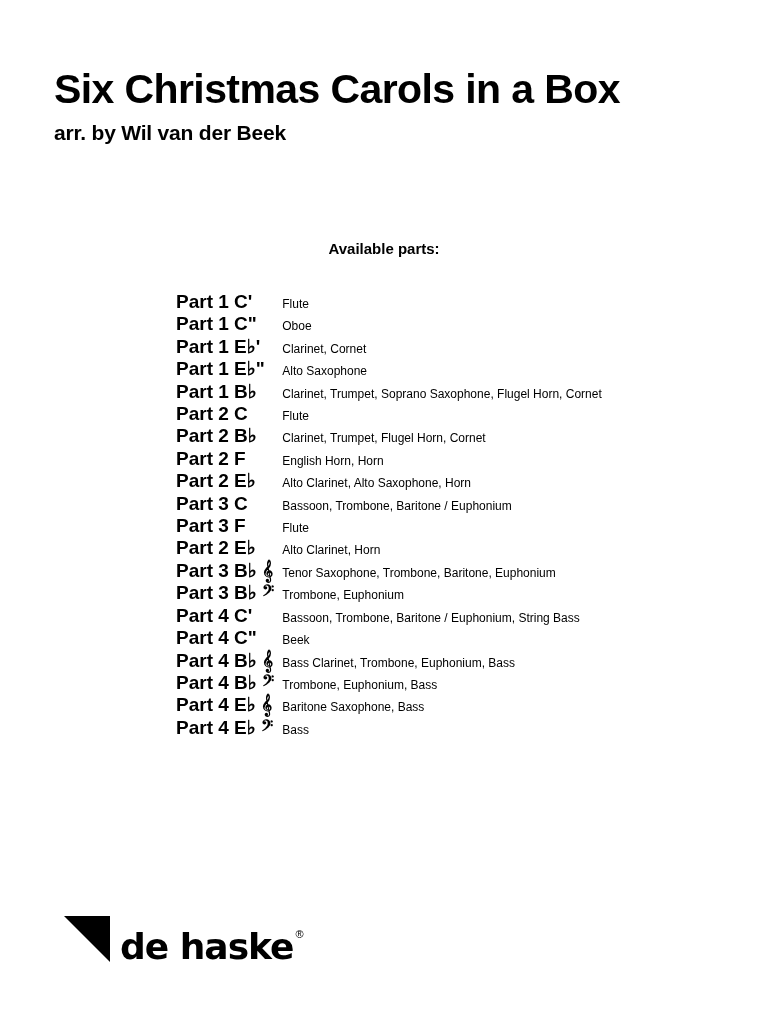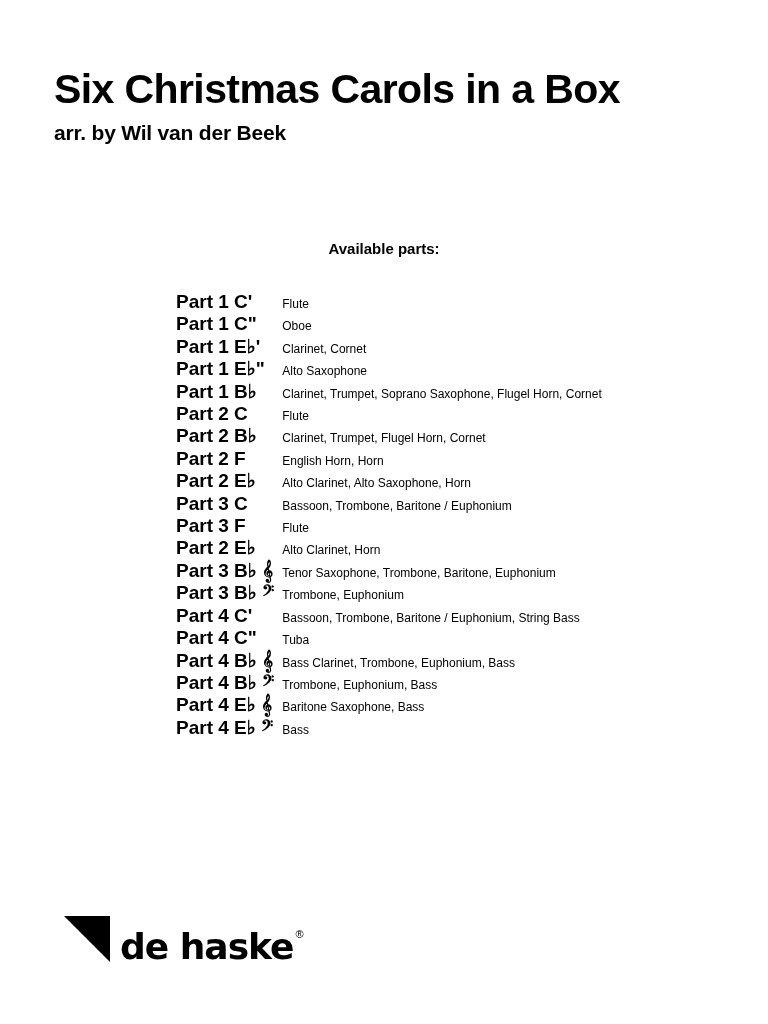--- a/index.html
+++ b/index.html
@@ -197,21 +197,21 @@
       <tr>
         <td class="part-label">Part 3 B♭ 𝄢</td>
         <td class="part-instruments">Trombone, Euphonium</td>
       </tr>
       <tr>
         <td class="part-label">Part 4 C'</td>
         <td class="part-instruments">Bassoon, Trombone, Baritone / Euphonium, String Bass</td>
       </tr>
       <tr>
         <td class="part-label">Part 4 C"</td>
-        <td class="part-instruments">Tuba</td>
+        <td class="part-instruments">Beek</td>
       </tr>
       <tr>
         <td class="part-label">Part 4 B♭ 𝄞</td>
         <td class="part-instruments">Bass Clarinet, Trombone, Euphonium, Bass</td>
       </tr>
       <tr>
         <td class="part-label">Part 4 B♭ 𝄢</td>
         <td class="part-instruments">Trombone, Euphonium, Bass</td>
       </tr>
       <tr>

